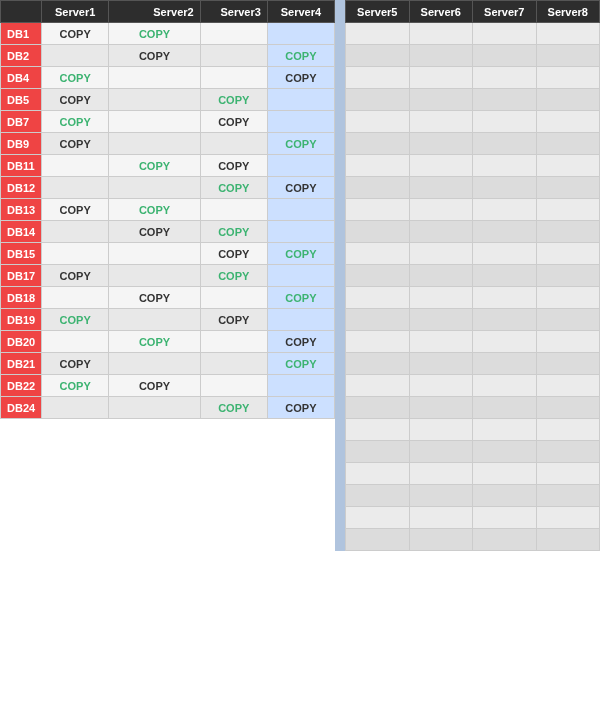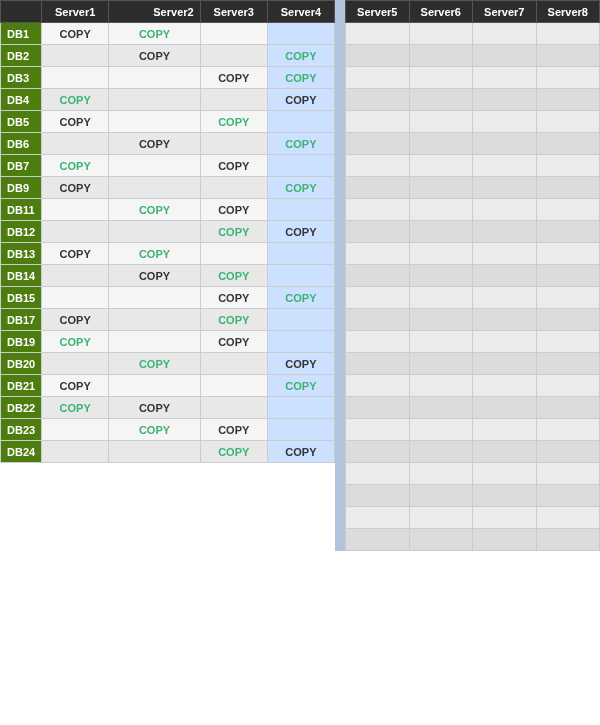--- a/index.html
+++ b/index.html
@@ -45,21 +45,21 @@
     }
     td {
       border: 1px solid #ccc;
       padding: 3px 6px;
       text-align: center;
       height: 22px;
       font-size: 11px;
       font-weight: bold;
     }
     td.db-label {
-      background: #4d7c0f;
+      background: #ef4444;
       color: #fff;
       text-align: left;
       font-size: 11px;
       font-weight: bold;
     }
     tr:nth-child(even) td:not(.db-label) {
       background: #e8e8e8;
     }
     tr:nth-child(odd) td:not(.db-label) {
       background: #f5f5f5;
@@ -84,68 +84,54 @@
 <body>
 
 <div class="grid-container">
   <div class="left-panel">
     <table id="left-table">
       <thead>
         <tr id="left-header-row">
         <th class="row-header" style="width: 40px;"></th>
             <th style="width: 70px;">Server1</th>
             <th style="width: 70px; padding-left: 44px;">Server2</th>
-            <th style="width: 70px;">Server3</th>
+            <th style="width: 70px; text-align: right;">Server3</th>
             <th style="width: 70px;">Server4</th>
           </tr>
       </thead>
       <tbody id="left-tbody">
       <tr>
             <td class="db-label">DB1</td>
             <td style="color: rgb(51, 51, 51);">COPY</td>
             <td style="color: rgb(60, 179, 113);">COPY</td>
             <td></td>
             <td class="highlight-col"></td>
           </tr>
           <tr>
             <td class="db-label">DB2</td>
             <td></td>
             <td style="color: rgb(51, 51, 51);">COPY</td>
             <td></td>
             <td class="highlight-col" style="color: rgb(60, 179, 113);">COPY</td>
           </tr>
           <tr>
-            <td class="db-label">DB3</td>
-            <td></td>
-            <td></td>
-            <td style="color: rgb(51, 51, 51);">COPY</td>
-            <td class="highlight-col" style="color: rgb(60, 179, 113);">COPY</td>
-          </tr>
-          <tr>
             <td class="db-label">DB4</td>
             <td style="color: rgb(60, 179, 113);">COPY</td>
             <td></td>
             <td></td>
             <td class="highlight-col" style="color: rgb(51, 51, 51);">COPY</td>
           </tr>
           <tr>
             <td class="db-label">DB5</td>
             <td style="color: rgb(51, 51, 51);">COPY</td>
             <td></td>
             <td style="color: rgb(60, 179, 113);">COPY</td>
             <td class="highlight-col"></td>
           </tr>
           <tr>
-            <td class="db-label">DB6</td>
-            <td></td>
-            <td style="color: rgb(51, 51, 51);">COPY</td>
-            <td></td>
-            <td class="highlight-col" style="color: rgb(60, 179, 113);">COPY</td>
-          </tr>
-          <tr>
             <td class="db-label">DB7</td>
             <td style="color: rgb(60, 179, 113);">COPY</td>
             <td></td>
             <td style="color: rgb(51, 51, 51);">COPY</td>
             <td class="highlight-col"></td>
           </tr>
           <tr>
             <td class="db-label">DB9</td>
             <td style="color: rgb(51, 51, 51);">COPY</td>
             <td></td>
@@ -188,20 +174,27 @@
             <td class="highlight-col" style="color: rgb(60, 179, 113);">COPY</td>
           </tr>
           <tr>
             <td class="db-label">DB17</td>
             <td style="color: rgb(51, 51, 51);">COPY</td>
             <td></td>
             <td style="color: rgb(60, 179, 113);">COPY</td>
             <td class="highlight-col"></td>
           </tr>
           <tr>
+            <td class="db-label">DB18</td>
+            <td></td>
+            <td style="color: rgb(51, 51, 51);">COPY</td>
+            <td></td>
+            <td class="highlight-col" style="color: rgb(60, 179, 113);">COPY</td>
+          </tr>
+          <tr>
             <td class="db-label">DB19</td>
             <td style="color: rgb(60, 179, 113);">COPY</td>
             <td></td>
             <td style="color: rgb(51, 51, 51);">COPY</td>
             <td class="highlight-col"></td>
           </tr>
           <tr>
             <td class="db-label">DB20</td>
             <td></td>
             <td style="color: rgb(60, 179, 113);">COPY</td>
@@ -213,27 +206,20 @@
             <td style="color: rgb(51, 51, 51);">COPY</td>
             <td></td>
             <td></td>
             <td class="highlight-col" style="color: rgb(60, 179, 113);">COPY</td>
           </tr>
           <tr>
             <td class="db-label">DB22</td>
             <td style="color: rgb(60, 179, 113);">COPY</td>
             <td style="color: rgb(51, 51, 51);">COPY</td>
             <td></td>
-            <td class="highlight-col"></td>
-          </tr>
-          <tr>
-            <td class="db-label">DB23</td>
-            <td></td>
-            <td style="color: rgb(60, 179, 113);">COPY</td>
-            <td style="color: rgb(51, 51, 51);">COPY</td>
             <td class="highlight-col"></td>
           </tr>
           <tr>
             <td class="db-label">DB24</td>
             <td></td>
             <td></td>
             <td style="color: rgb(60, 179, 113);">COPY</td>
             <td class="highlight-col" style="color: rgb(51, 51, 51);">COPY</td>
           </tr>
         </tbody>

